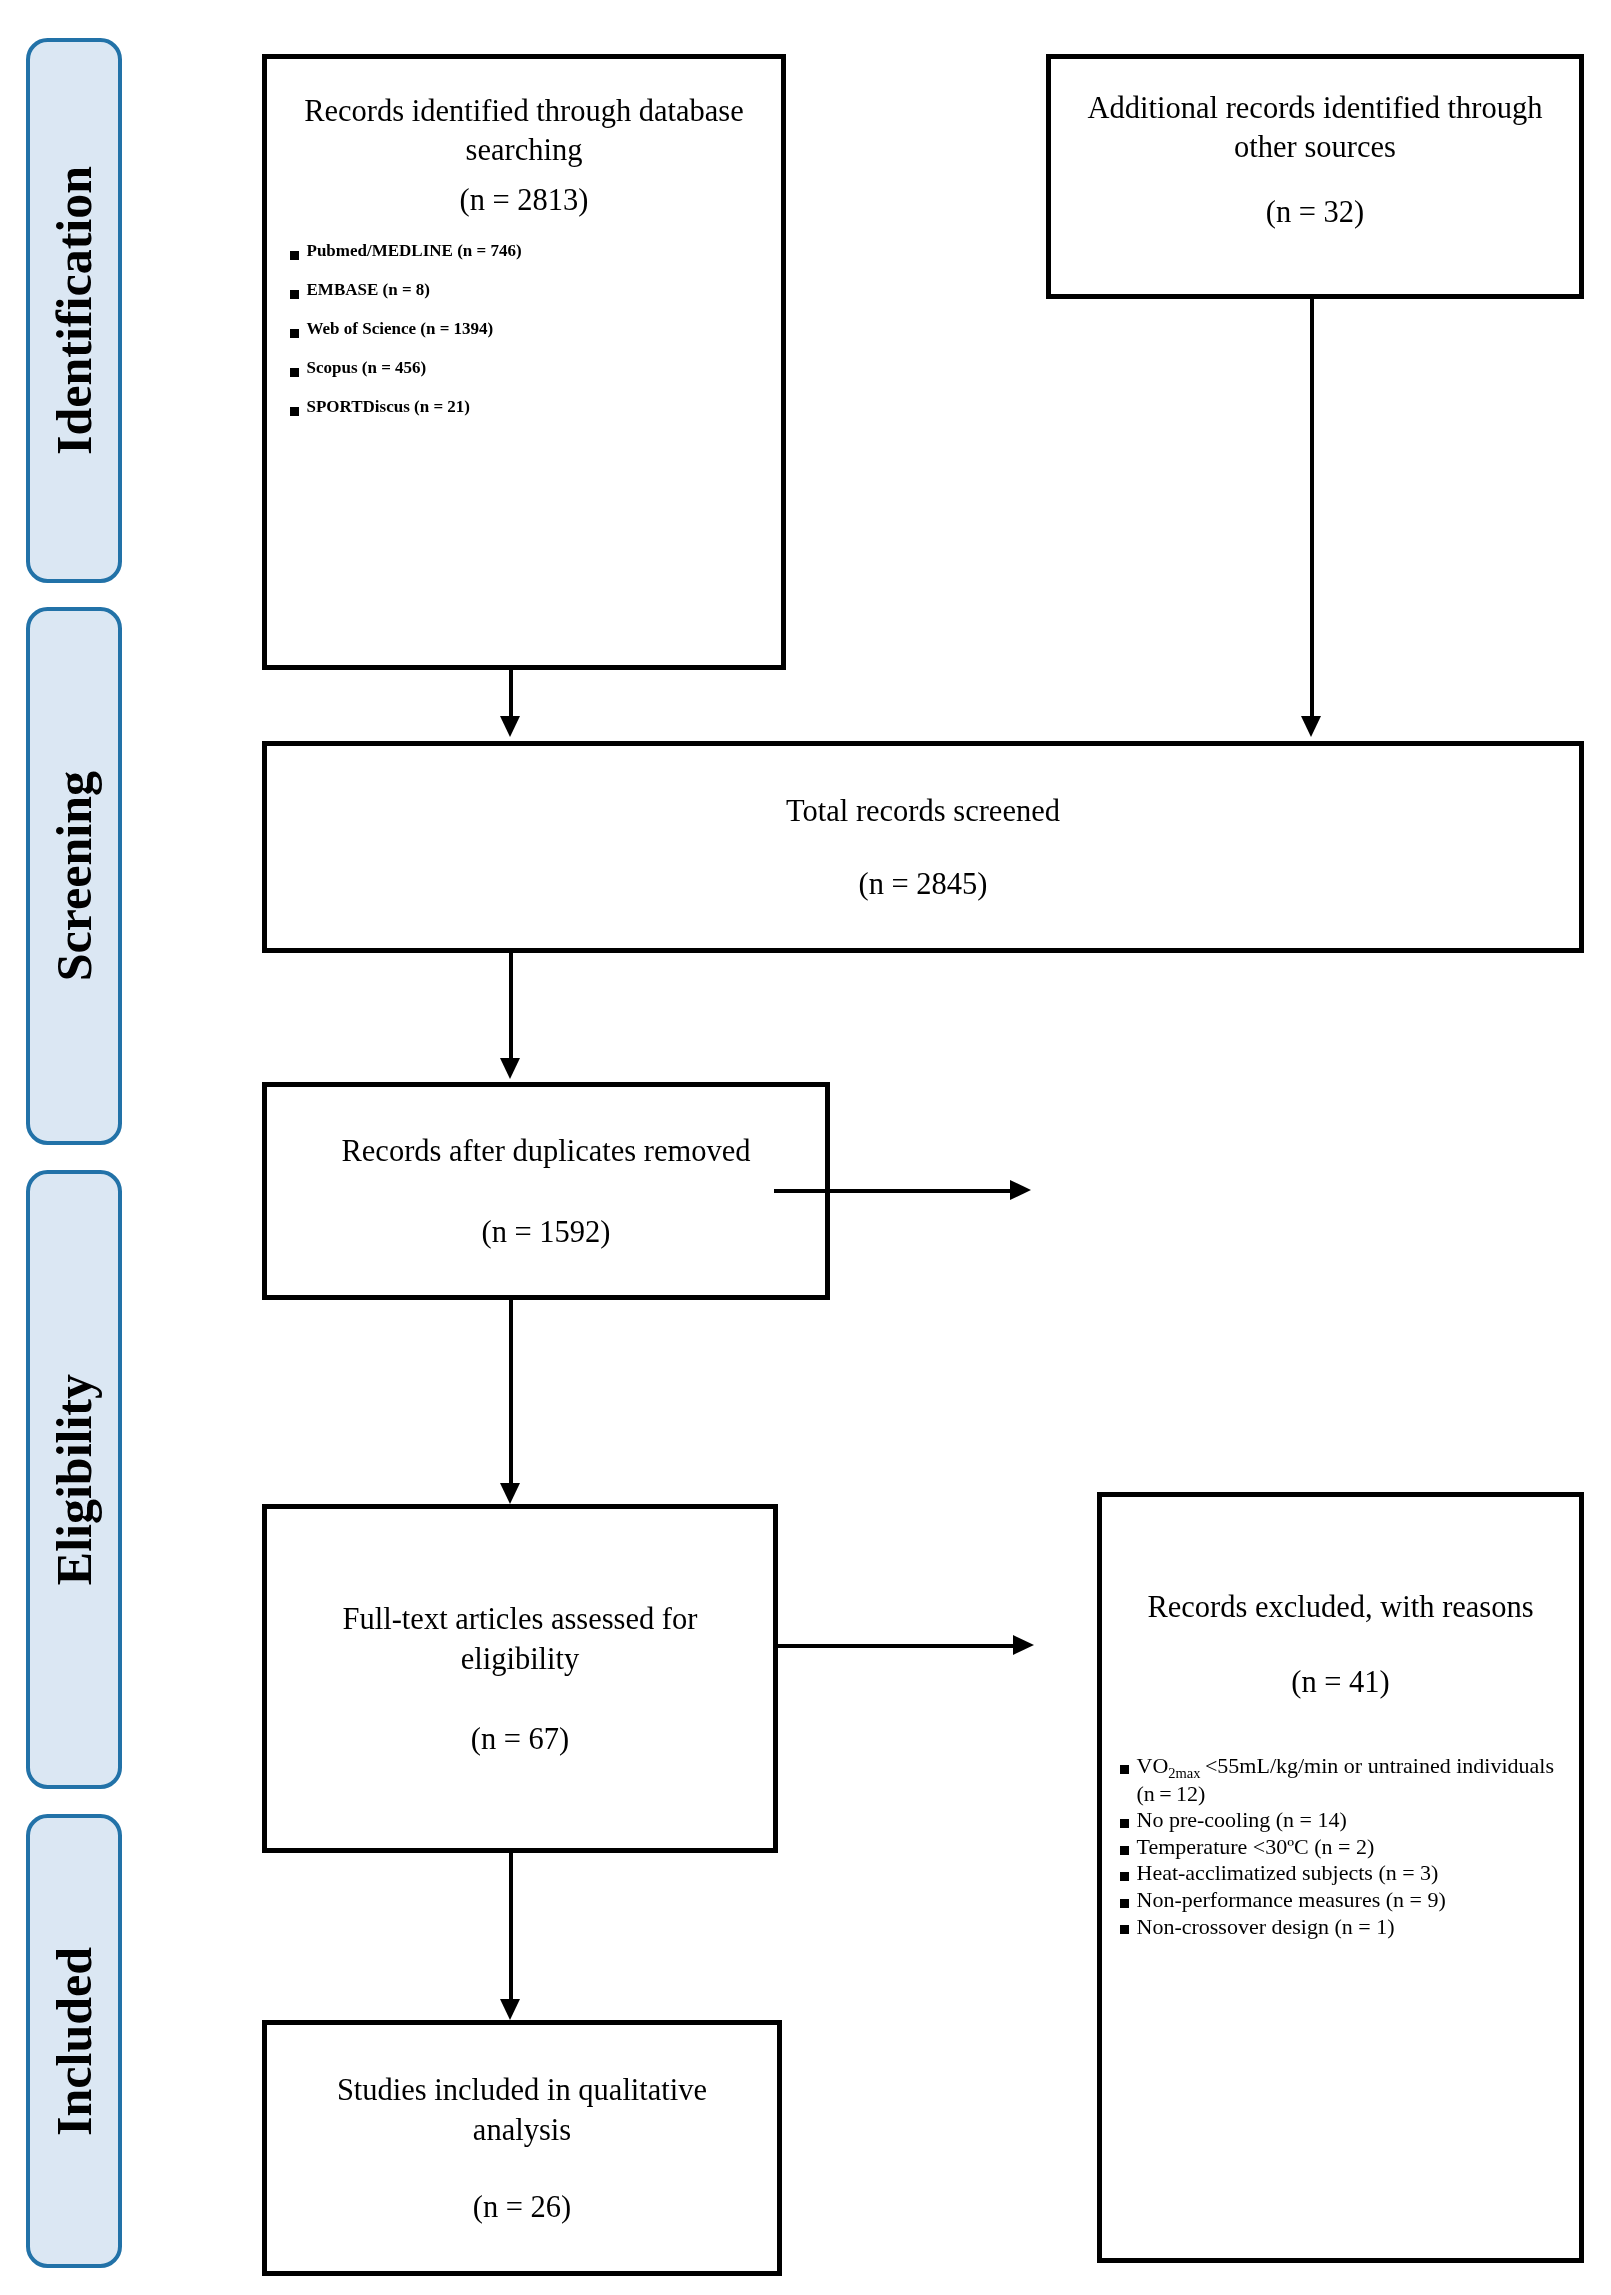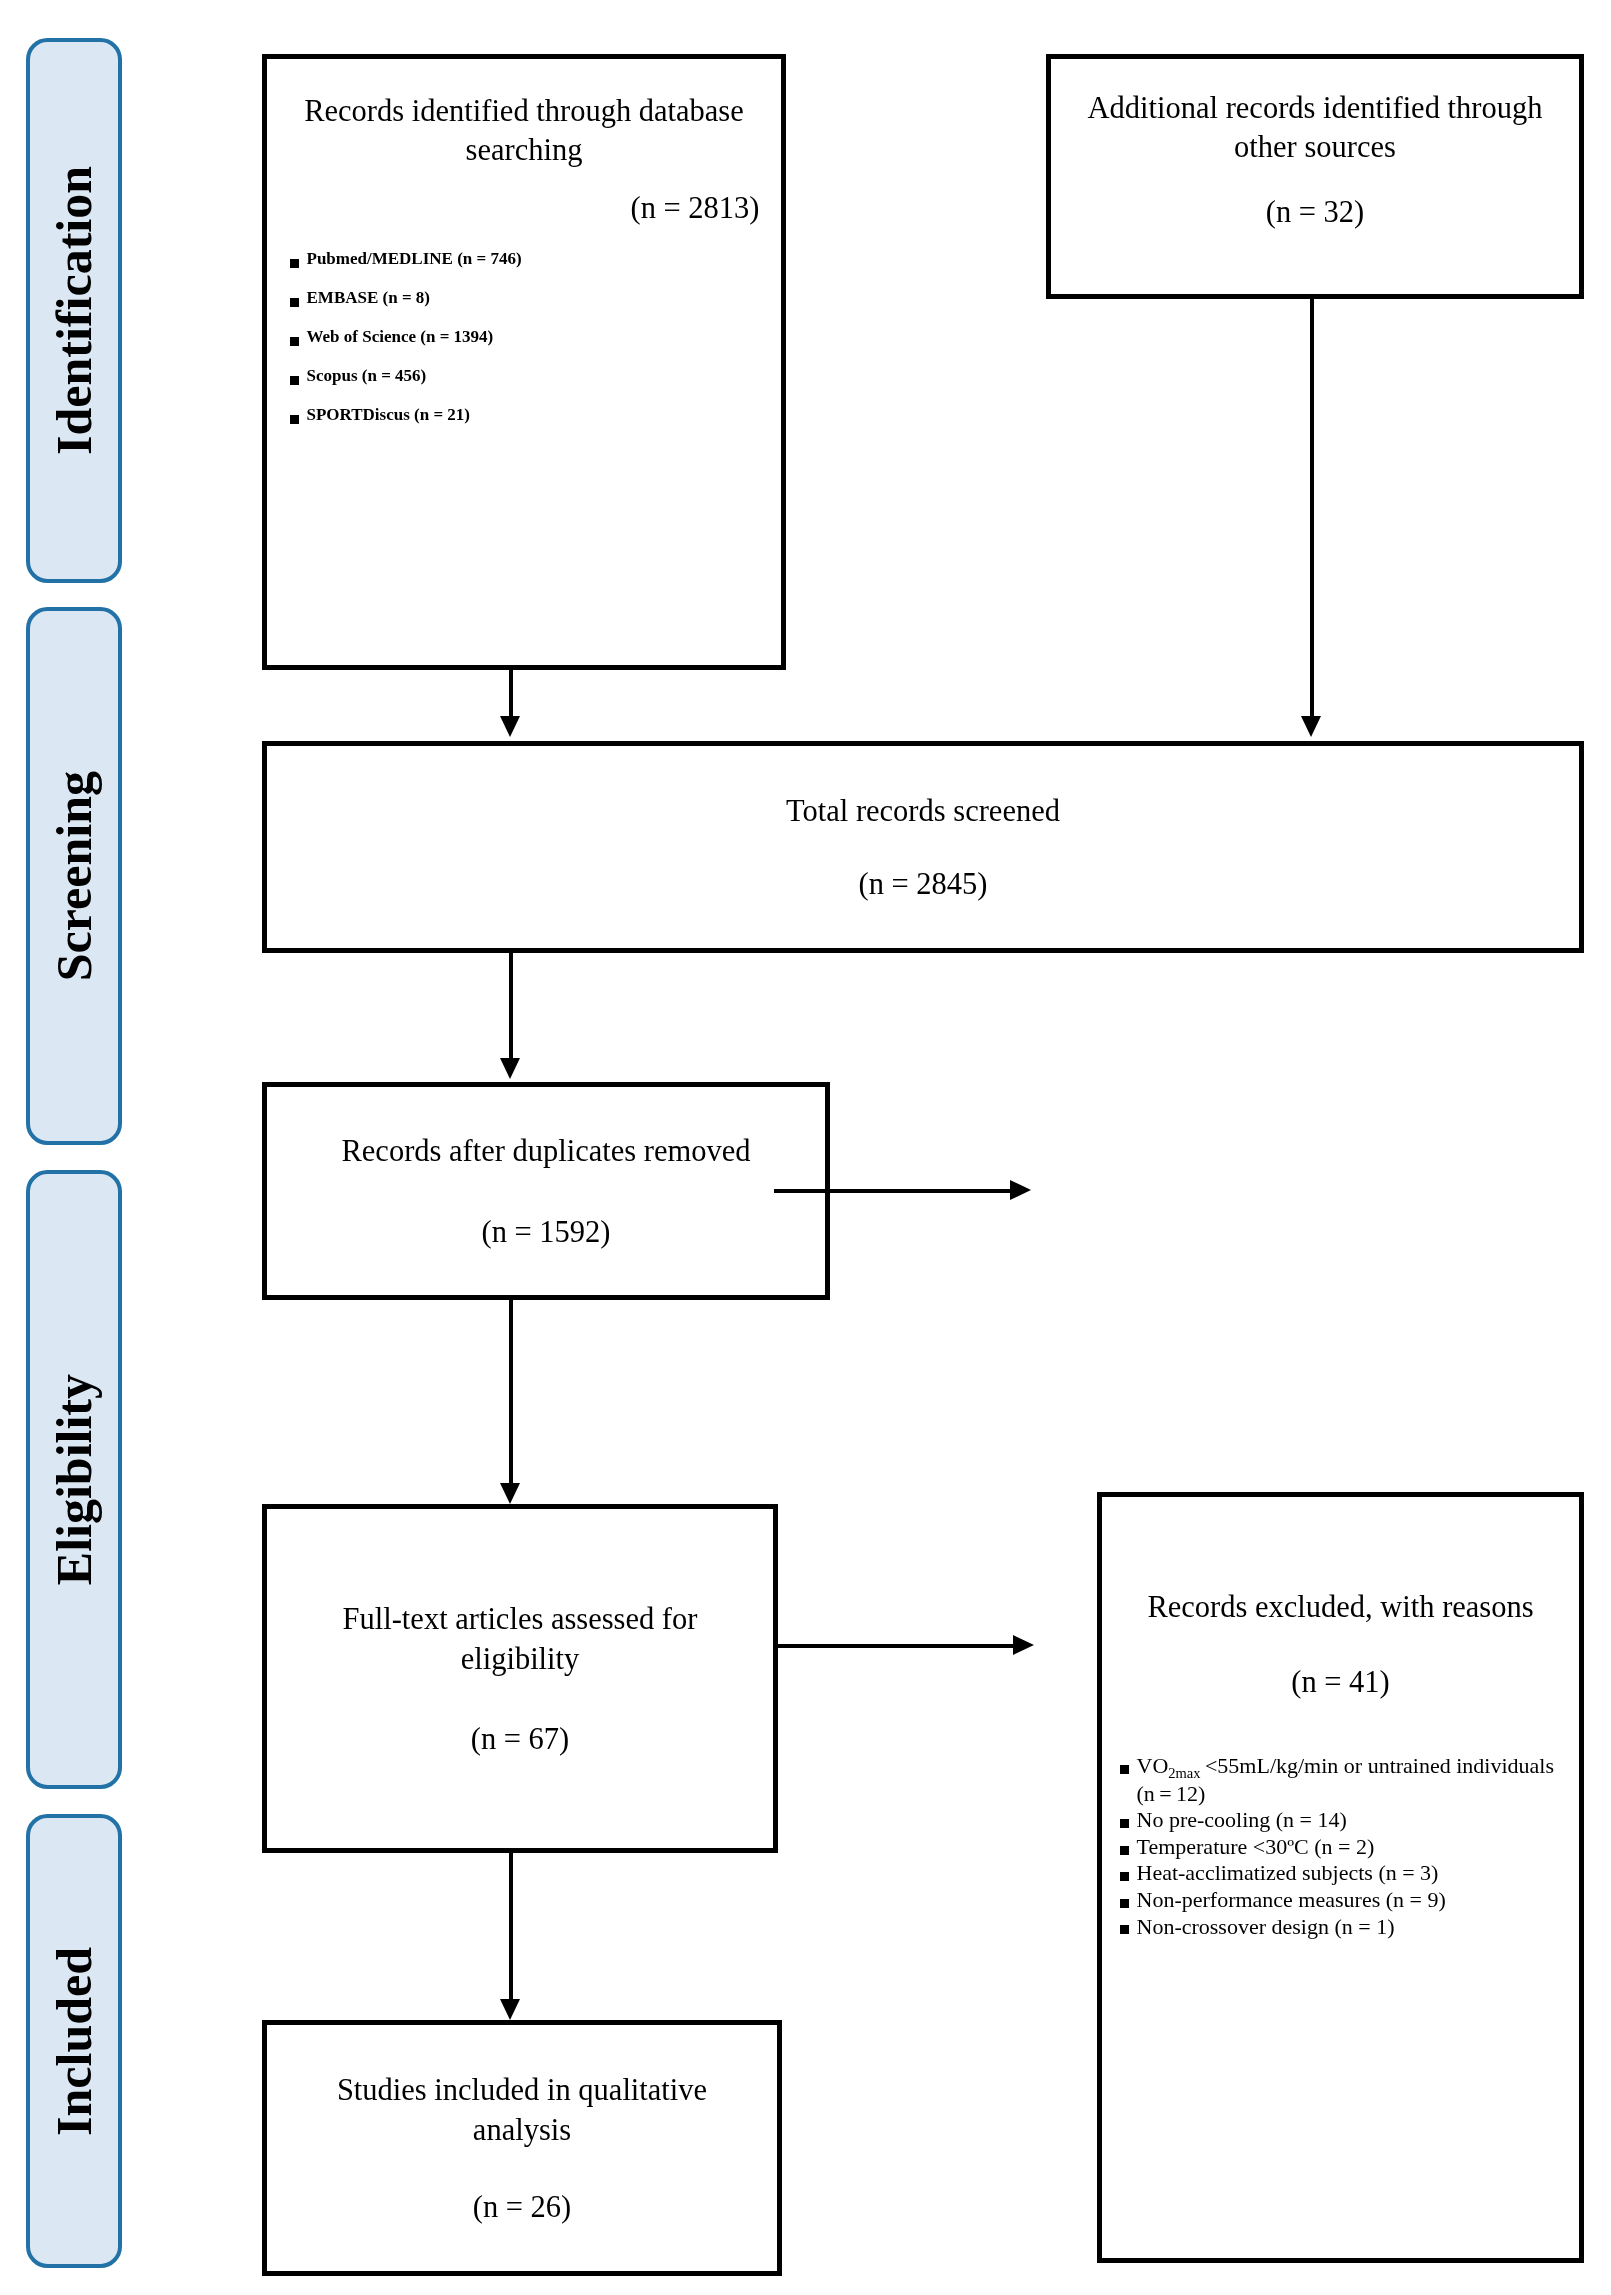--- a/index.html
+++ b/index.html
@@ -49,34 +49,33 @@
     background: #ffffff;
     border: 5px solid #000000;
     display: flex;
     flex-direction: column;
     justify-content: center;
     align-items: center;
     padding: 8.3px 15px;
   }
   .box.topalign {
     justify-content: flex-start;
-    align-items: flex-end;
   }
   .box-title {
     font-size: 30.5px;
     line-height: 1.28;
     text-align: center;
     color: #000;
     font-weight: normal;
   }
   .box-count {
     font-size: 30.5px;
     text-align: center;
     color: #000;
-    margin-top: 21px;
+    margin-top: 13px;
   }
 
   
   .bullets {
     list-style: none;
     margin: 0;
     padding: 0;
     width: 100%;
     align-self: flex-start;
   }

